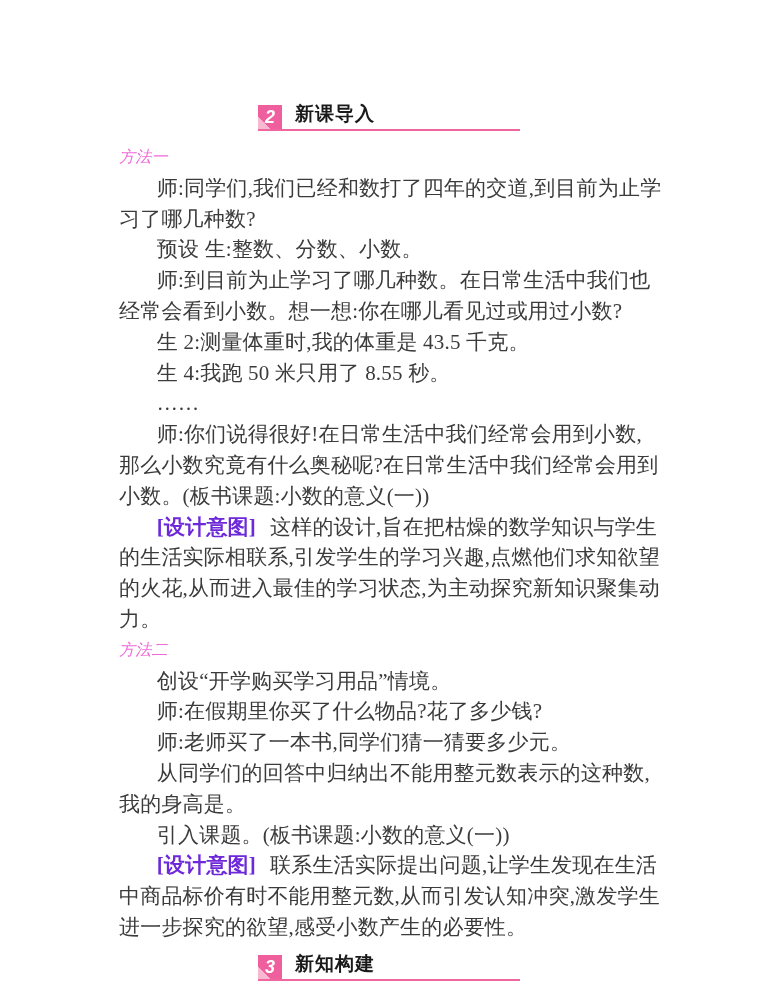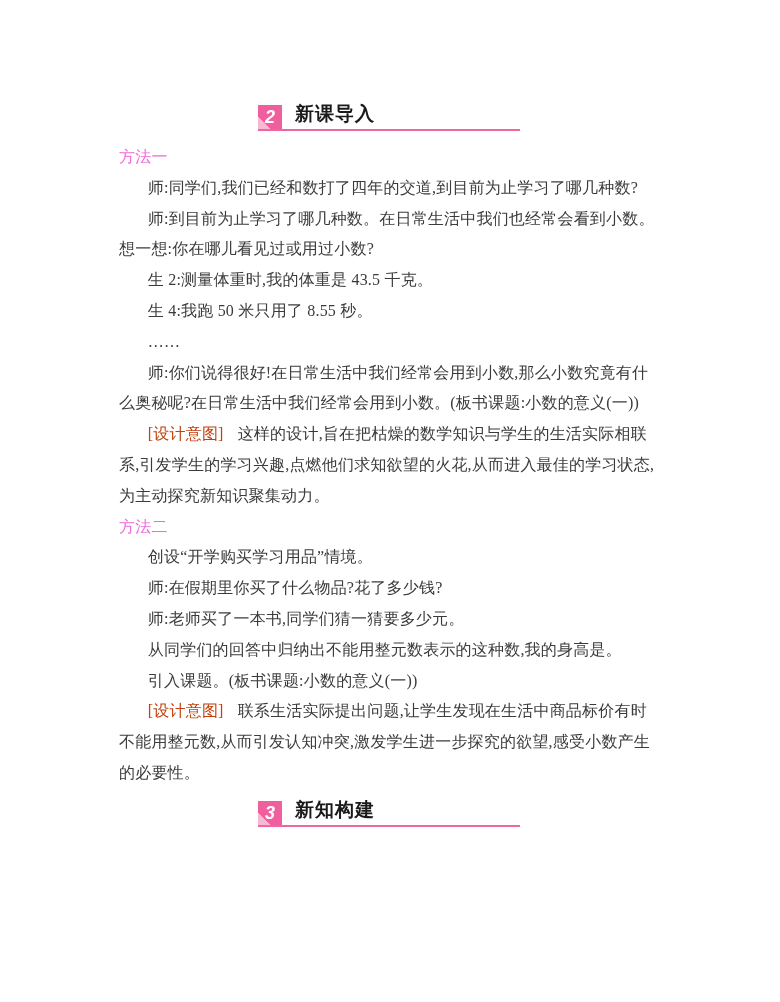--- a/index.html
+++ b/index.html
@@ -51,50 +51,53 @@
     font-weight: bold;
     font-size: 19px;
     letter-spacing: 1px;
     color: #1a1a1a;
     padding-left: 13px;
     padding-bottom: 2px;
     white-space: nowrap;
   }
   p {
     margin: 0;
-    font-size: 16px;
+    font-size: 21px;
     line-height: 30.8px;
     color: #3b3b3b;
     letter-spacing: 0.2px;
   }
   p.indent { text-indent: 1.8em; }
   p.method {
     color: #ee6ad8;
     font-family: "Liberation Sans", "DejaVu Sans", sans-serif;
     font-size: 16px;
+    font-style: italic;
   }
   .design-label {
-    color: #c2410c;
+    color: #6d28d9;
     margin-right: 14px;
+    font-weight: bold;
   }
 </style>
 </head>
 <body>
 
 <div class="page">
   <div class="content">
 
     <div class="sec-header first">
       <span class="badge">2</span>
       <span class="sec-title">新课导入</span>
     </div>
 
     <p class="method">方法一</p>
 
     <p class="indent">师:同学们,我们已经和数打了四年的交道,到目前为止学习了哪几种数?</p>
+    <p class="indent">预设 生:整数、分数、小数。</p>
     <p class="indent">师:到目前为止学习了哪几种数。在日常生活中我们也经常会看到小数。想一想:你在哪儿看见过或用过小数?</p>
     <p class="indent">生 2:测量体重时,我的体重是 43.5 千克。</p>
     <p class="indent">生 4:我跑 50 米只用了 8.55 秒。</p>
     <p class="indent">……</p>
     <p class="indent">师:你们说得很好!在日常生活中我们经常会用到小数,那么小数究竟有什么奥秘呢?在日常生活中我们经常会用到小数。(板书课题:小数的意义(一))</p>
 
     <p class="indent">
       <span class="design-label">[设计意图]</span><span>这样的设计,旨在把枯燥的数学知识与学生的生活实际相联系,引发学生的学习兴趣,点燃他们求知欲望的火花,从而进入最佳的学习状态,为主动探究新知识聚集动力。</span>
     </p>
 

